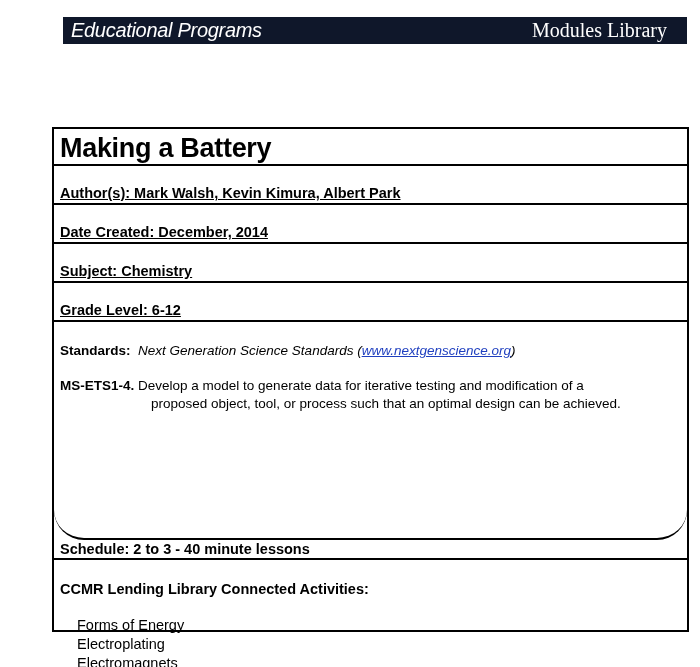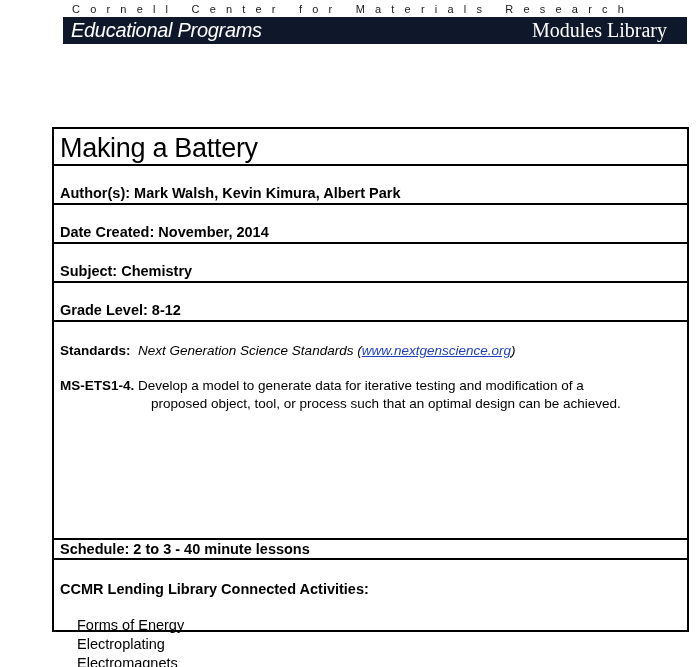--- a/index.html
+++ b/index.html
@@ -83,34 +83,35 @@
       box-sizing: border-box;
     }
     .row:last-child { border-bottom: none; }
 
     .row-title { height: 37px; }
     .row-title .title {
       position: absolute;
       left: 6px;
       top: 2px;
       font-size: 27px;
-      font-weight: normal;
+      font-weight: bold;
       line-height: 34px;
       letter-spacing: -0.3px;
     }
     .row-meta { height: 39px; }
     .row-meta .meta {
       position: absolute;
       left: 6px;
       bottom: 1px;
       font-size: 14.5px;
       font-weight: bold;
       line-height: 18px;
-    }
-    .row-standards { height: 218px; }
+      text-decoration: underline;
+    }
+    .row-standards { height: 218px; border-radius: 30px; }
     .standards-line {
       position: absolute;
       left: 6px;
       top: 20px;
       font-size: 13.5px;
       line-height: 18px;
       white-space: nowrap;
     }
     .standards-line .lbl { font-weight: bold; }
     .standards-line .src { font-style: italic; }
@@ -154,42 +155,41 @@
     .activities ul {
       list-style: none;
       margin: 17px;
       padding: 0;
     }
   </style>
 </head>
 <body>
 
 <div class="banner">
-  <div class="banner-org">Cornell Center for Materials Research</div>
   <div class="banner-bar">
     <span class="banner-left">Educational Programs</span>
     <span class="banner-right">Modules Library</span>
   </div>
 </div>
 
 <div class="info-table">
   <div class="row row-title">
     <div class="title">Making a Battery</div>
   </div>
   <div class="row row-meta">
     <div class="meta">Author(s):  Mark Walsh, Kevin Kimura, Albert Park</div>
   </div>
   <div class="row row-meta">
-    <div class="meta">Date Created: November, 2014</div>
+    <div class="meta">Date Created: December, 2014</div>
   </div>
   <div class="row row-meta">
     <div class="meta">Subject: Chemistry</div>
   </div>
   <div class="row row-meta">
-    <div class="meta">Grade Level: 8-12</div>
+    <div class="meta">Grade Level: 6-12</div>
   </div>
 
   <div class="row row-standards">
     <div class="standards-line">
       <span class="lbl">Standards:</span>&nbsp;
       <span class="src">Next Generation Science Standards</span>
       <span class="src">(</span><a class="lnk">www.nextgenscience.org</a><span class="src">)</span>
     </div>
 
     <div class="std std-1">

